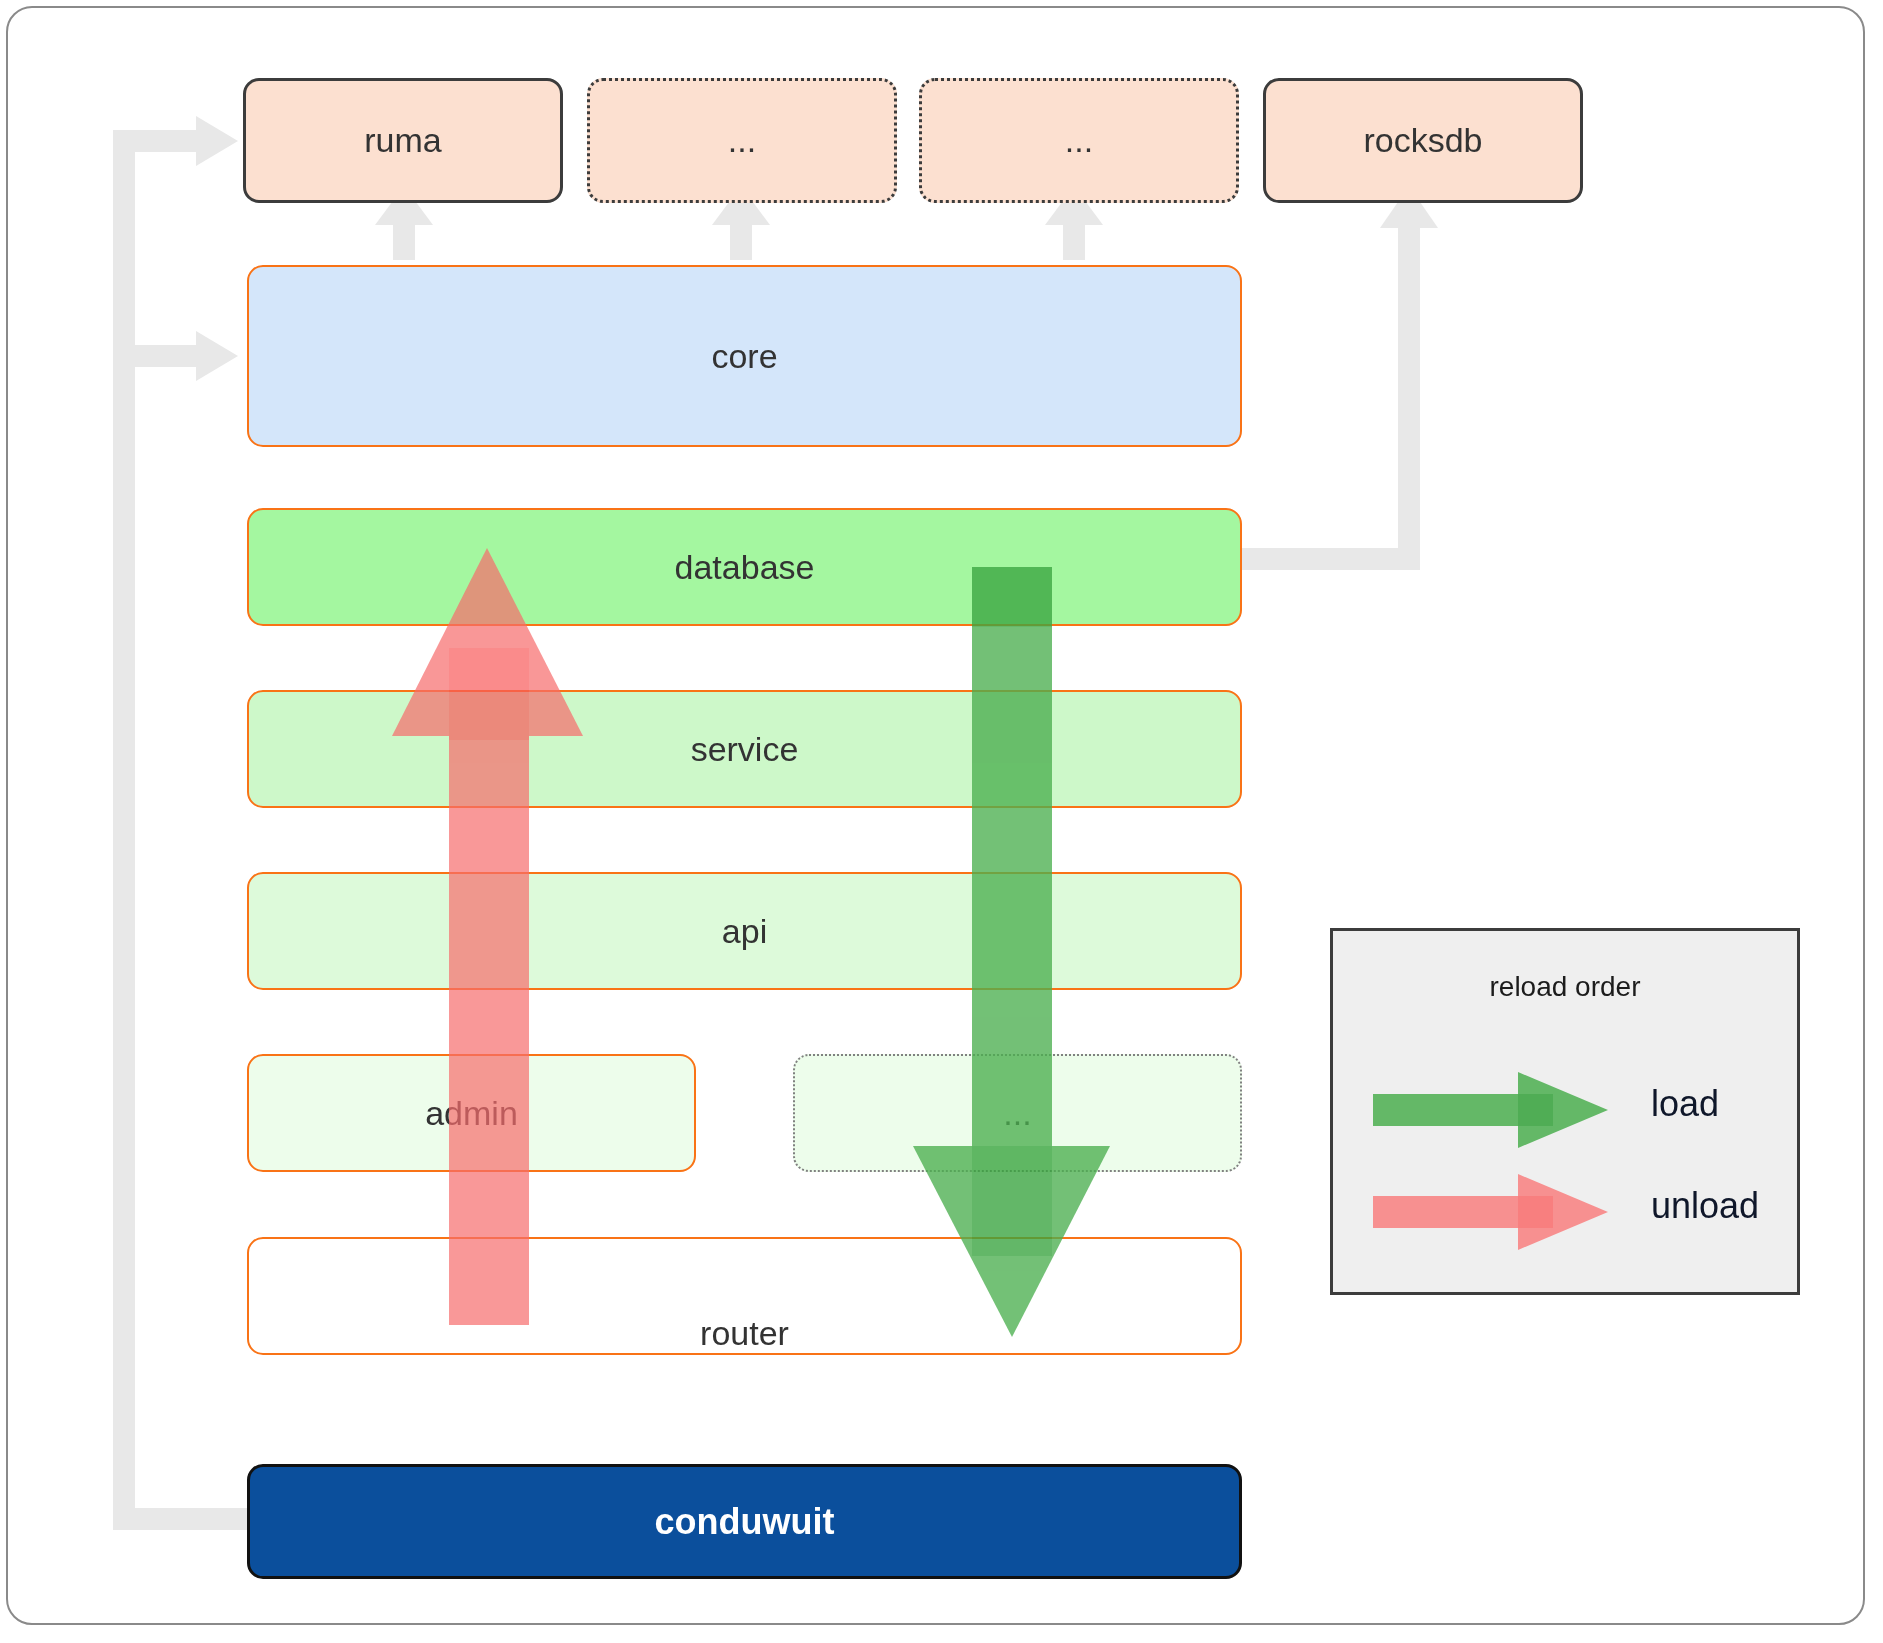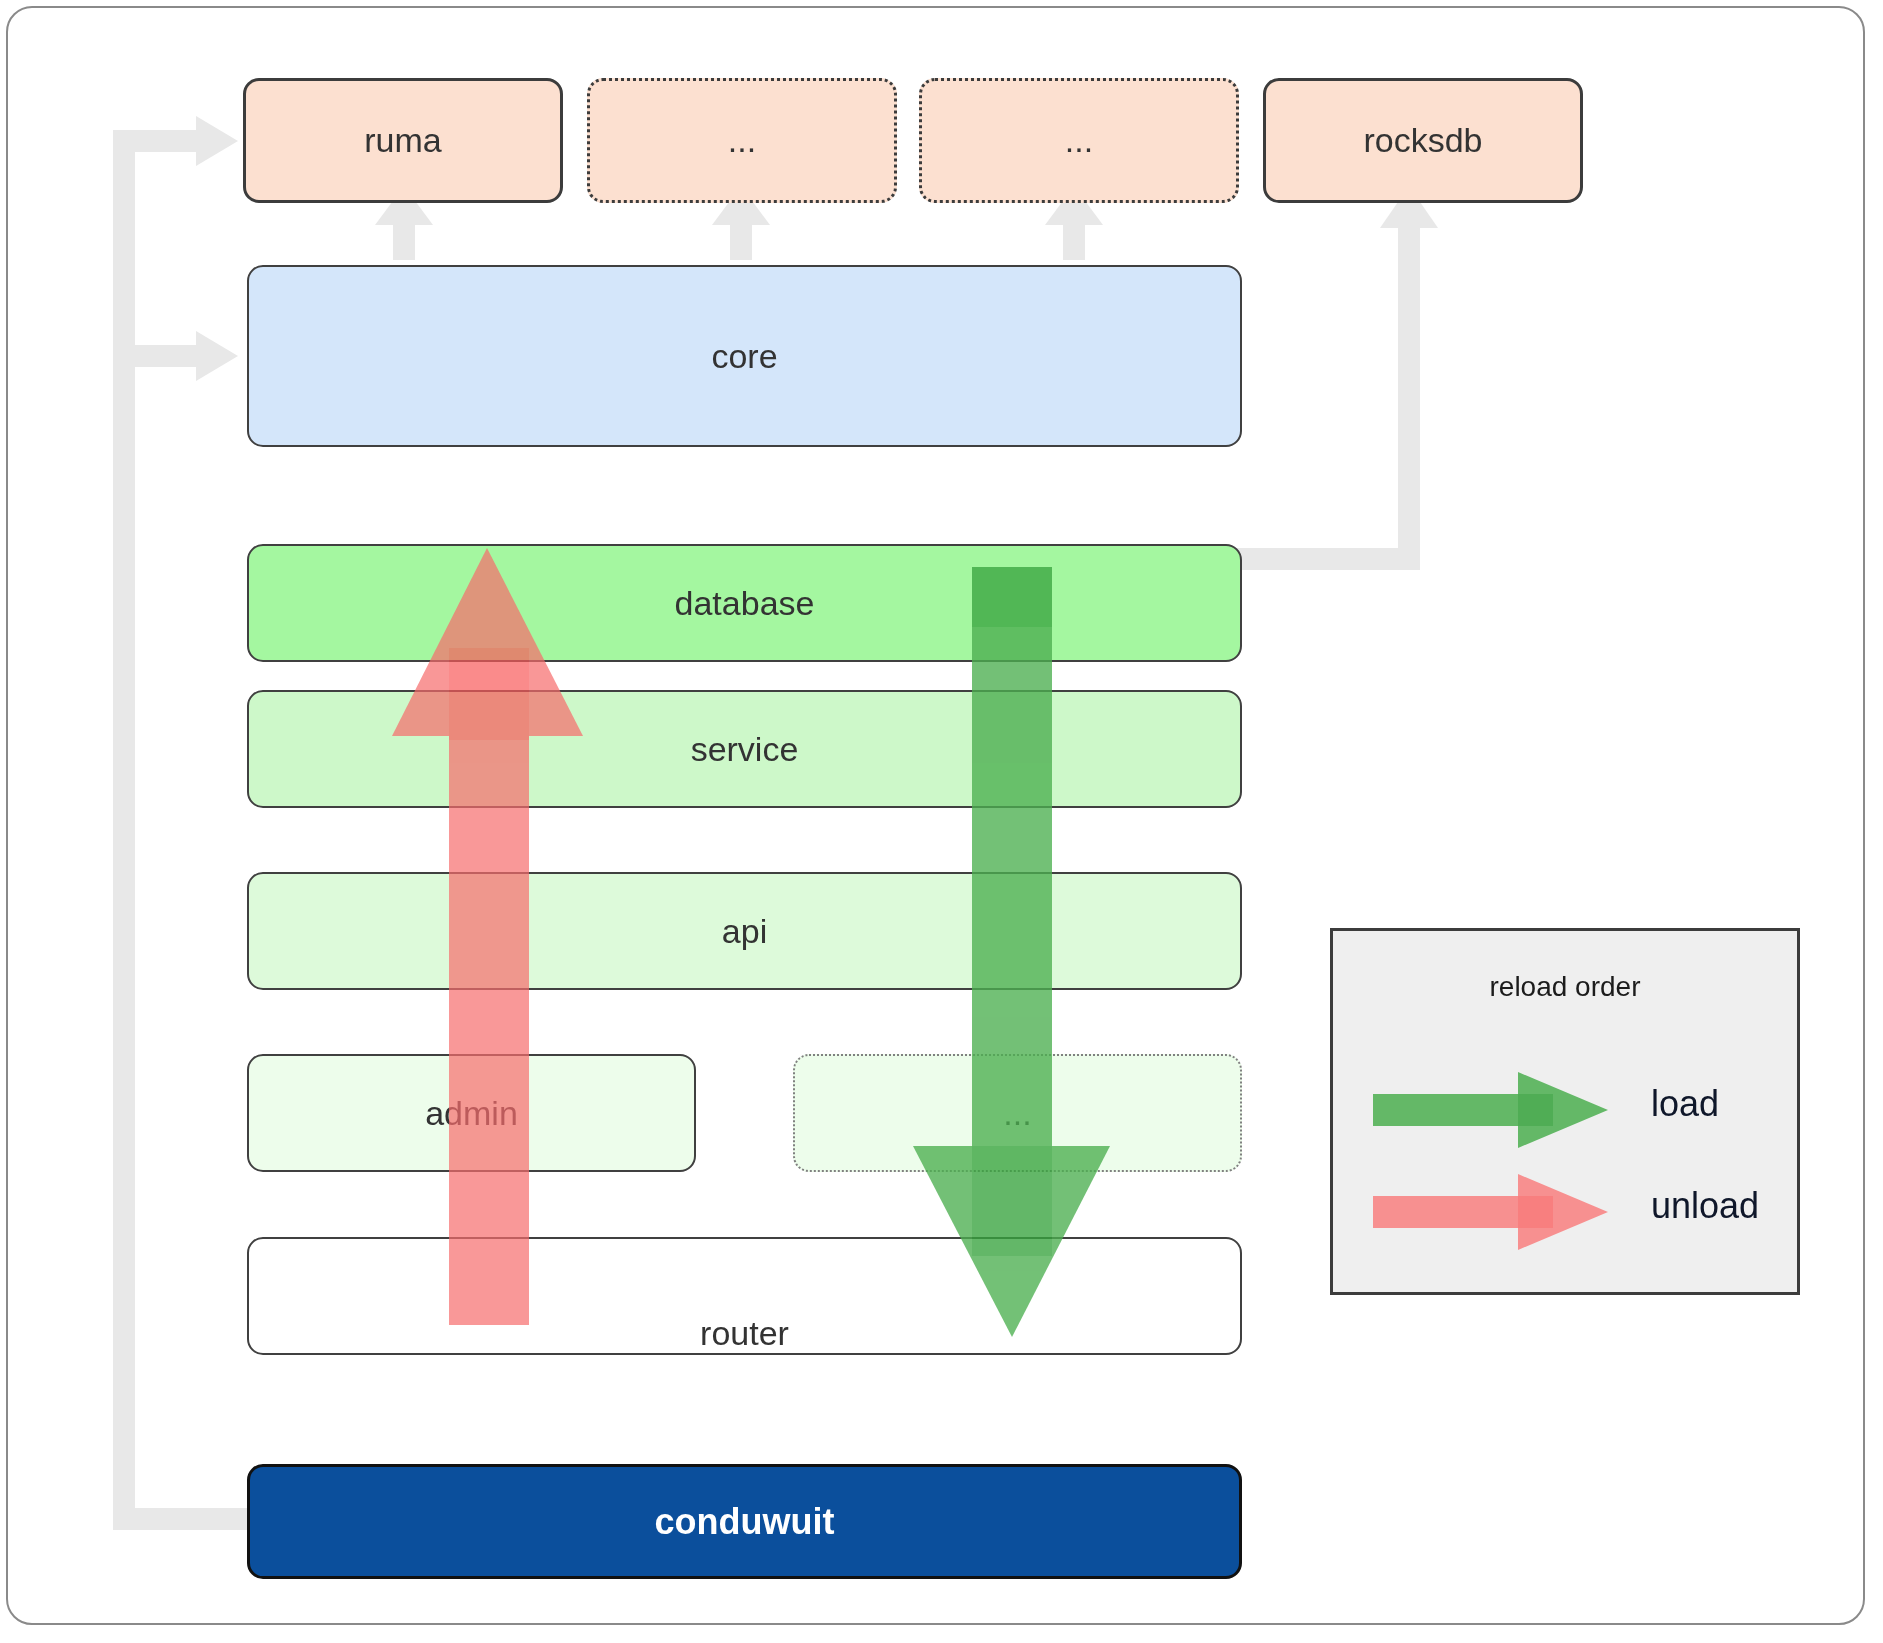--- a/index.html
+++ b/index.html
@@ -30,21 +30,21 @@
   }
   .ext{
     background:#fce0d0;
     border:3px solid #3c3c3c;
     border-radius:16px;
   }
   .ext.dotted{
     border:3px dotted #3c3c3c;
   }
   .layer{
-    border:2px solid #404040;
+    border:2px solid #f97316;
     border-radius:16px;
   }
   .layer.dotted{ border:2px dotted #808080; }
   .core{ background:#d4e6fa; }
   .database{ background:#a4f7a0; }
   .service{ background:#cdf8c9; }
   .api{ background:#ddfada; }
   .admin{ background:#edfdeb; }
   .dots{ background:#edfdeb; }
   .router{ background:#ffffff;align-items:flex-end; }
@@ -128,21 +128,21 @@
   </div>
 
   <div class="node ext" style="left:1263px;top:78px;width:320px;height:125px;align-items:center;">
     <span>rocksdb</span>
   </div>
 
   <div class="node layer core" style="left:247px;top:265px;width:995px;height:182px;">
     <span>core</span>
   </div>
 
-  <div class="node layer database" style="left:247px;top:508px;width:995px;height:118px;margin-top:36px;">
+  <div class="node layer database" style="left:247px;top:508px;width:995px;height:118px;">
     <span>database</span>
   </div>
 
   <div class="node layer service" style="left:247px;top:690px;width:995px;height:118px;">
     <span>service</span>
   </div>
 
   <div class="node layer api" style="left:247px;top:872px;width:995px;height:118px;">
     <span>api</span>
   </div>

